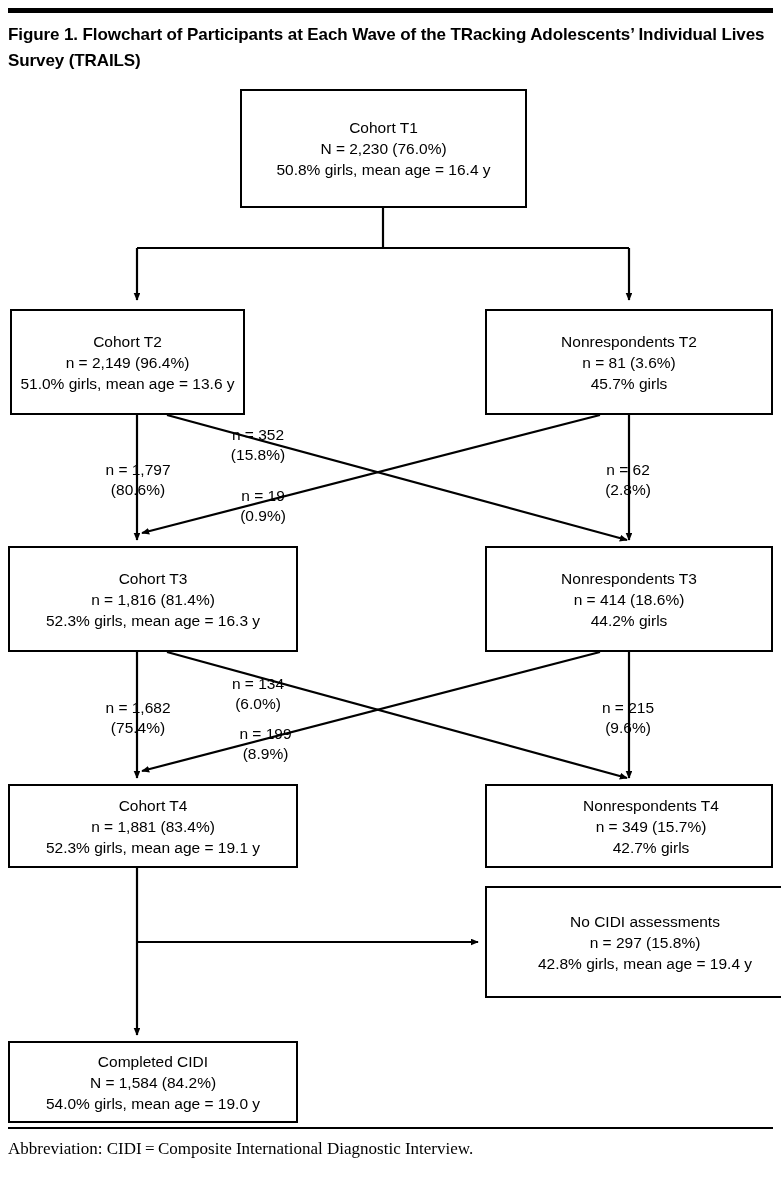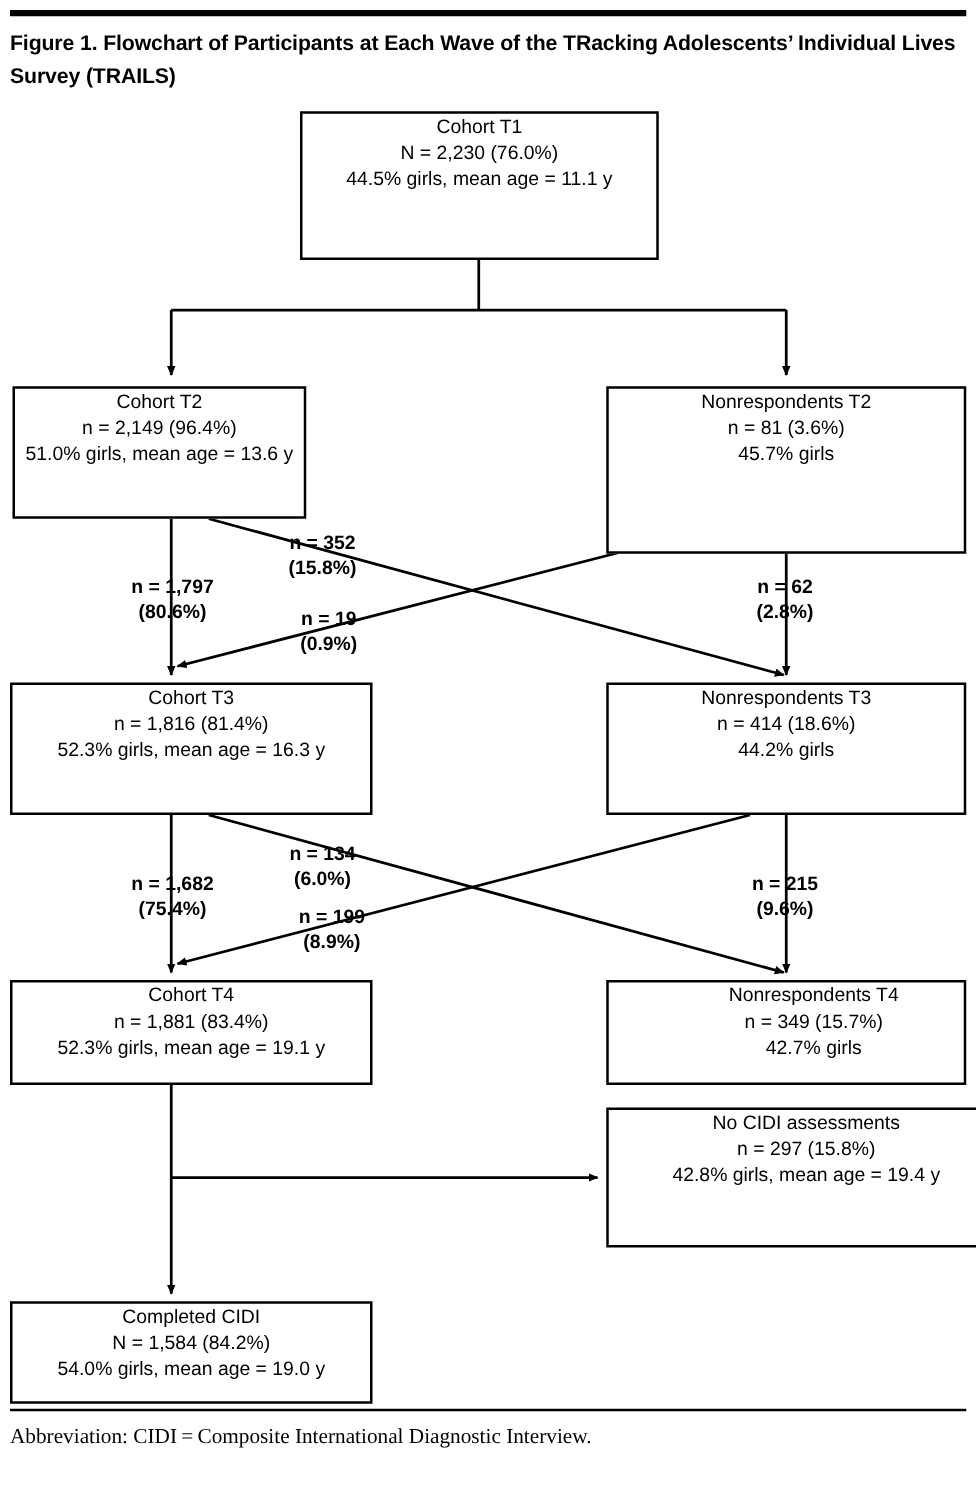--- a/index.html
+++ b/index.html
@@ -65,37 +65,36 @@
     pointer-events: none;
   }
   .node {
     position: absolute;
     border: 2px solid #000;
     background: #fff;
     box-sizing: border-box;
     display: flex;
     flex-direction: column;
     align-items: center;
-    justify-content: flex-start;
+    justify-content: center;
     text-align: center;
     font-size: 15.5px;
     line-height: 21px;
   }
   .node .ln {
     display: block;
     white-space: nowrap;
   }
   .edge-label {
     position: absolute;
     font-size: 15.5px;
     line-height: 20px;
     text-align: center;
     white-space: nowrap;
     background: transparent;
-    font-weight: bold;
   }
 </style>
 </head>
 <body>
 
 <div id="figure">
 
   <div class="rule-top"></div>
 
   <div class="title">Figure 1. Flowchart of Participants at Each Wave of the TRacking Adolescents’ Individual Lives Survey (TRAILS)</div>
@@ -130,30 +129,30 @@
       <path d="M600,652 L142,771" marker-end="url(#arrow)"></path>
 
       <path d="M137,868 L137,1035" marker-end="url(#arrow)"></path>
       <path d="M137,942 L478,942" marker-end="url(#arrow)"></path>
     </g>
   </svg>
 
   <div class="node" style="left:240px; top:89px; width:287px; height:119px;">
     <span class="ln">Cohort T1</span>
     <span class="ln">N = 2,230 (76.0%)</span>
-    <span class="ln">44.5% girls, mean age = 11.1 y</span>
+    <span class="ln">50.8% girls, mean age = 16.4 y</span>
   </div>
 
   <div class="node" style="left:10px; top:309px; width:235px; height:106px;">
     <span class="ln">Cohort T2</span>
     <span class="ln">n = 2,149 (96.4%)</span>
     <span class="ln">51.0% girls, mean age = 13.6 y</span>
   </div>
 
-  <div class="node" style="left:485px; top:309px; width:288px; height:134px;">
+  <div class="node" style="left:485px; top:309px; width:288px; height:106px;">
     <span class="ln">Nonrespondents T2</span>
     <span class="ln">n = 81 (3.6%)</span>
     <span class="ln">45.7% girls</span>
   </div>
 
   <div class="node" style="left:8px; top:546px; width:290px; height:106px;">
     <span class="ln">Cohort T3</span>
     <span class="ln">n = 1,816 (81.4%)</span>
     <span class="ln">52.3% girls, mean age = 16.3 y</span>
   </div>

